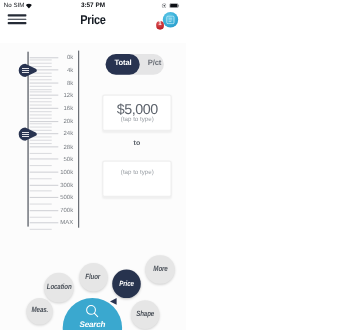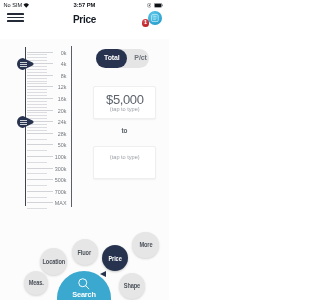--- a/index.html
+++ b/index.html
@@ -48,21 +48,21 @@
 
   .card{position:absolute;left:93.3px;width:63px;background:#fff;border:0.8px solid #efefef;border-radius:2px;
         box-shadow:0 1px 1.6px rgba(0,0,0,.05);text-align:center;box-sizing:border-box;}
   .card .val{font-size:13px;font-weight:normal;color:#5d636c;letter-spacing:-.4px;line-height:12px;}
   .card .hint{font-size:5.6px;color:#9ba0a6;line-height:7px;}
   #card1{top:85.5px;height:33.5px;padding-top:7.5px;}
   #card2{top:145.5px;height:33.5px;padding-top:7.5px;}
   .toword{position:absolute;left:93px;top:127px;width:63px;text-align:center;font-size:6.4px;font-weight:bold;color:#5c626a;}
 
   
-  .fan{position:absolute;left:0;top:0;width:169px;height:300px;}
+  .fan{position:absolute;left:0;top:0;width:169px;height:300px;font-style:italic;}
   .bub{position:absolute;border-radius:50%;background:#e6e6e6;color:#4d535b;
        display:flex;align-items:center;justify-content:center;
        box-shadow:0 1px 2.2px rgba(0,0,0,.16);}
   .bub span{font-size:6.9px;font-weight:bold;letter-spacing:-.15px;transform:scaleX(.82);display:block;white-space:nowrap;}
   .bub.dark{background:#27334e;color:#fff;box-shadow:0 1px 2.2px rgba(0,0,0,.22);}
   .pointer{position:absolute;width:0;height:0;}
   .search{position:absolute;border-radius:50%;background:#3aa8cf;color:#fff;display:flex;
           flex-direction:column;align-items:center;justify-content:flex-start;padding-top:6px;box-sizing:border-box;}
   .search .lbl{font-size:7.4px;font-weight:bold;margin-top:0px;letter-spacing:-.2px;}
 </style>

